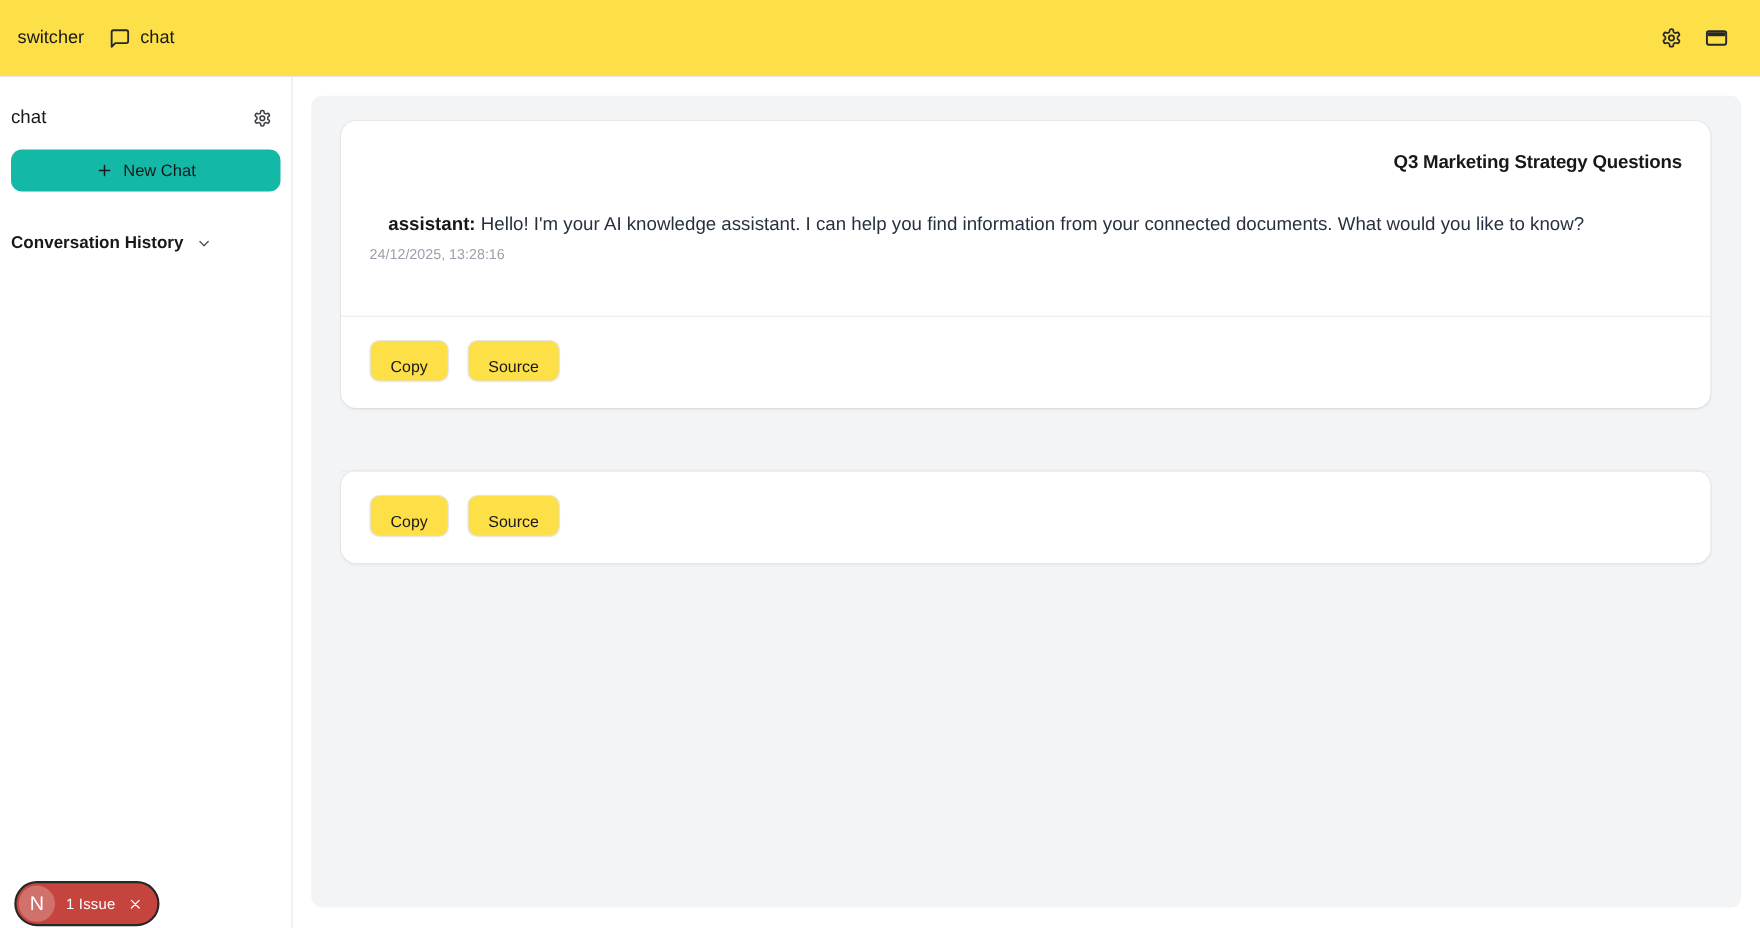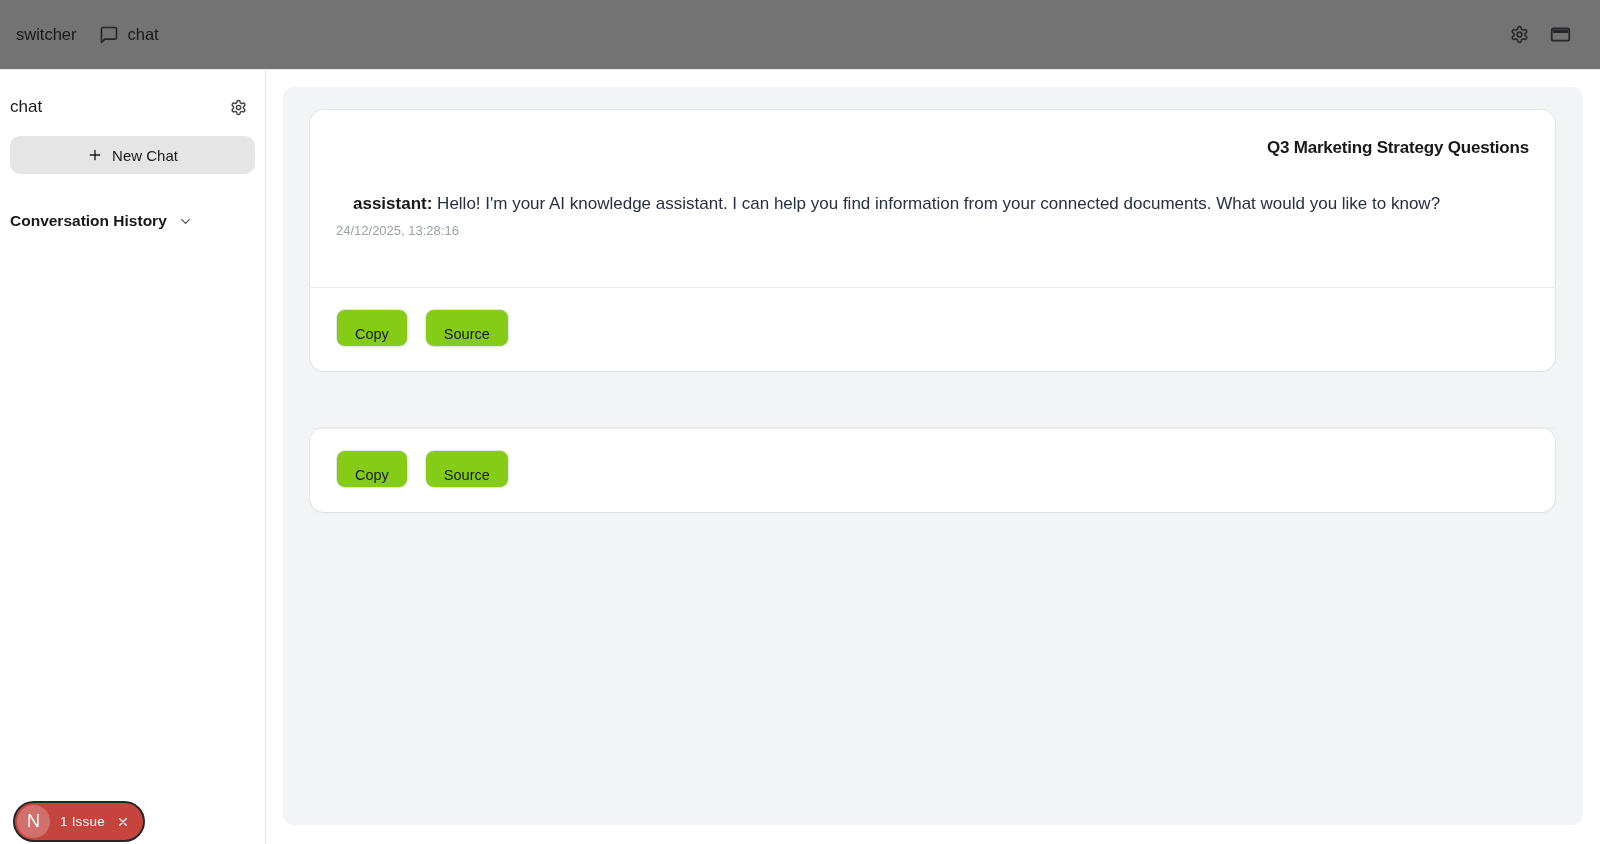--- a/index.html
+++ b/index.html
@@ -12,21 +12,21 @@
   svg { display: block; }
 
   
   .header {
     height: 70px;
     display: flex;
     align-items: center;
     justify-content: space-between;
     padding: 0 27px 0 16px;
     border-bottom: 1px solid #e6e6e9;
-    background: #737373;
+    background: #fde047;
   }
   .header-left { display: flex; align-items: center; gap: 22px; }
   .switcher-label { font-size: 16.5px; color: #18181b; cursor: pointer; }
   .nav-chat { display: flex; align-items: center; gap: 9px; cursor: pointer; }
   .nav-chat .icon { color: #27272a; }
   .nav-chat-label { font-size: 16.5px; color: #18181b; }
   .header-right { display: flex; align-items: center; gap: 17px; }
   .header-icon-btn { background: none; border: none; cursor: pointer; color: #27272a; padding: 2px; }
 
   
@@ -45,21 +45,21 @@
     align-items: center;
     justify-content: space-between;
     margin: 27px 18px 0 10px;
   }
   .sidebar-title { font-size: 17px; font-weight: 400; color: #18181b; }
   .sidebar-gear-btn { background: none; border: none; cursor: pointer; color: #3f3f46; padding: 0; }
   .new-chat-btn {
     margin: 19px 10px 0 10px;
     width: calc(100% - 20px);
     height: 38px;
-    background: #e5e5e5;
+    background: #14b8a6;
     border: none;
     border-radius: 10px;
     display: flex;
     align-items: center;
     justify-content: center;
     gap: 9px;
     font-family: "Liberation Sans", sans-serif;
     font-size: 15px;
     color: #18181b;
     cursor: pointer;
@@ -143,21 +143,21 @@
   }
   .message-role { font-weight: 700; color: #18181b; margin-left: 17px; }
   .message-timestamp { font-size: 13px; color: #9aa1ac; white-space: nowrap; }
   .card-footer {
     border-top: 1px solid #ececf0;
     padding: 21px 26px 24px 26px;
     display: flex;
     gap: 17px;
   }
   .action-btn {
-    background: #84cc16;
+    background: #fde047;
     border: 1px solid #e4e4e8;
     border-radius: 9px;
     height: 38px;
     padding: 16px 18px;
     font-family: "Liberation Sans", sans-serif;
     font-size: 14.5px;
     font-weight: 500;
     color: #18181b;
     cursor: pointer;
     box-shadow: 0 1px 2px rgba(0,0,0,0.03);

